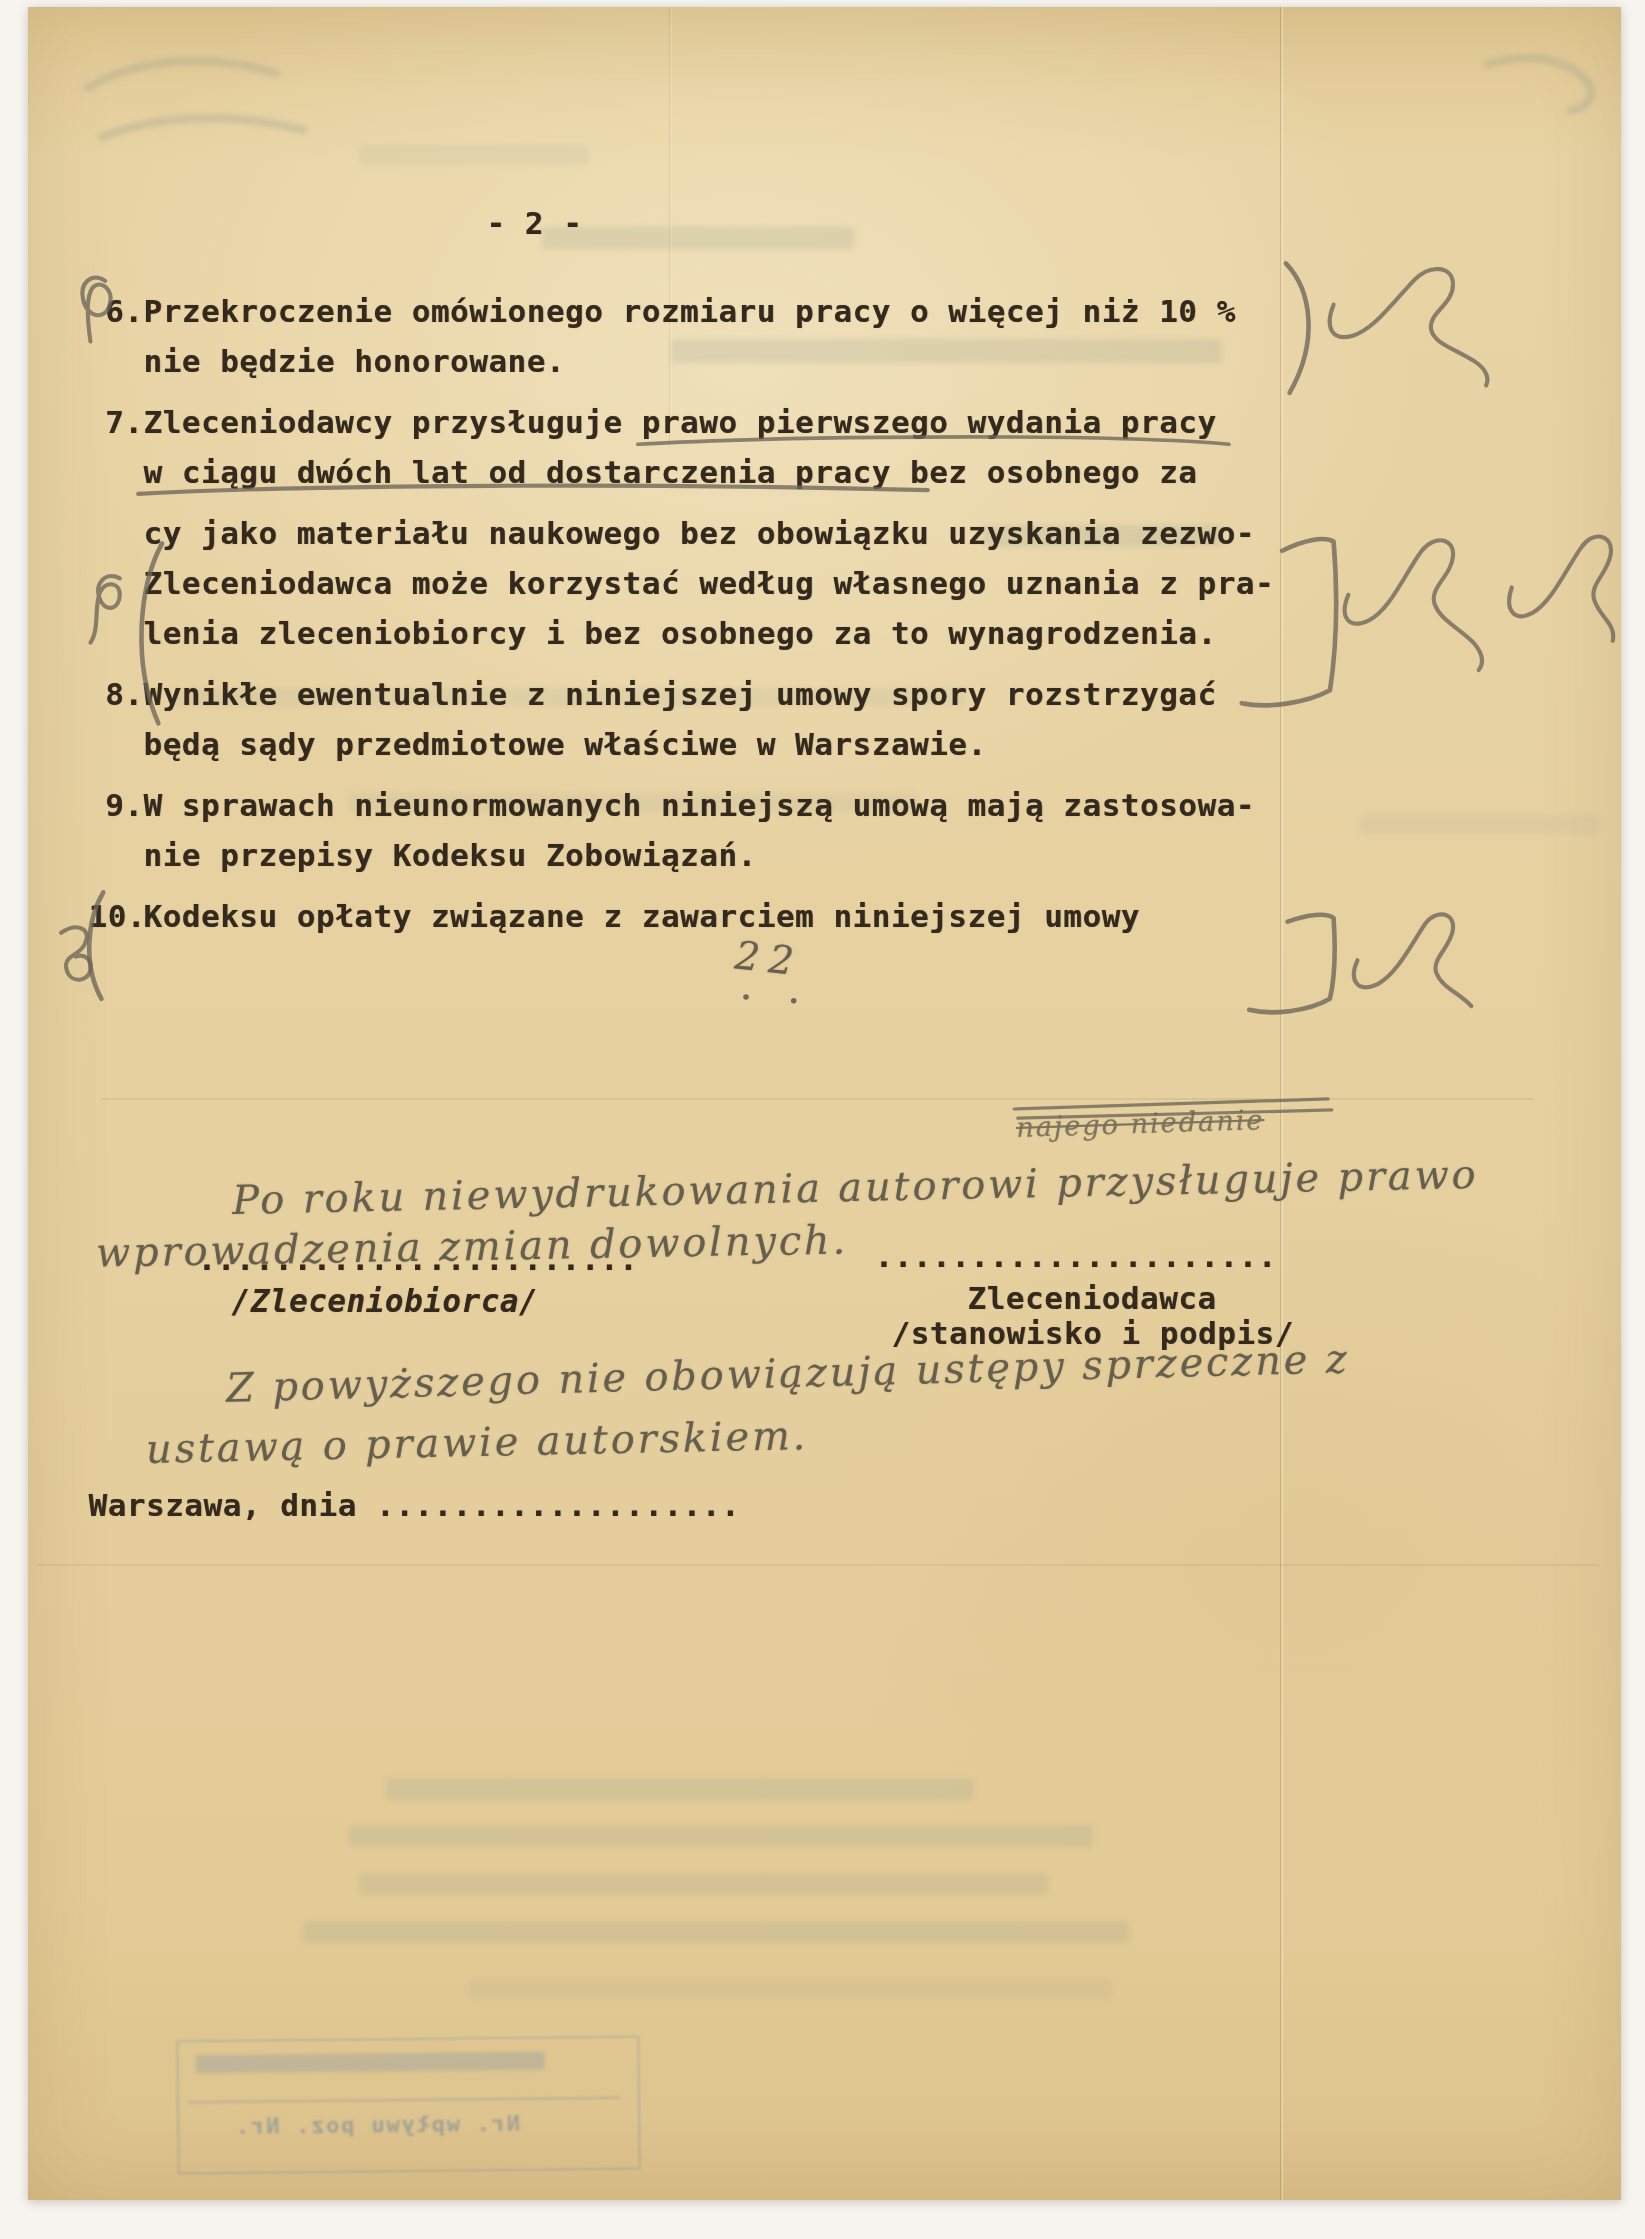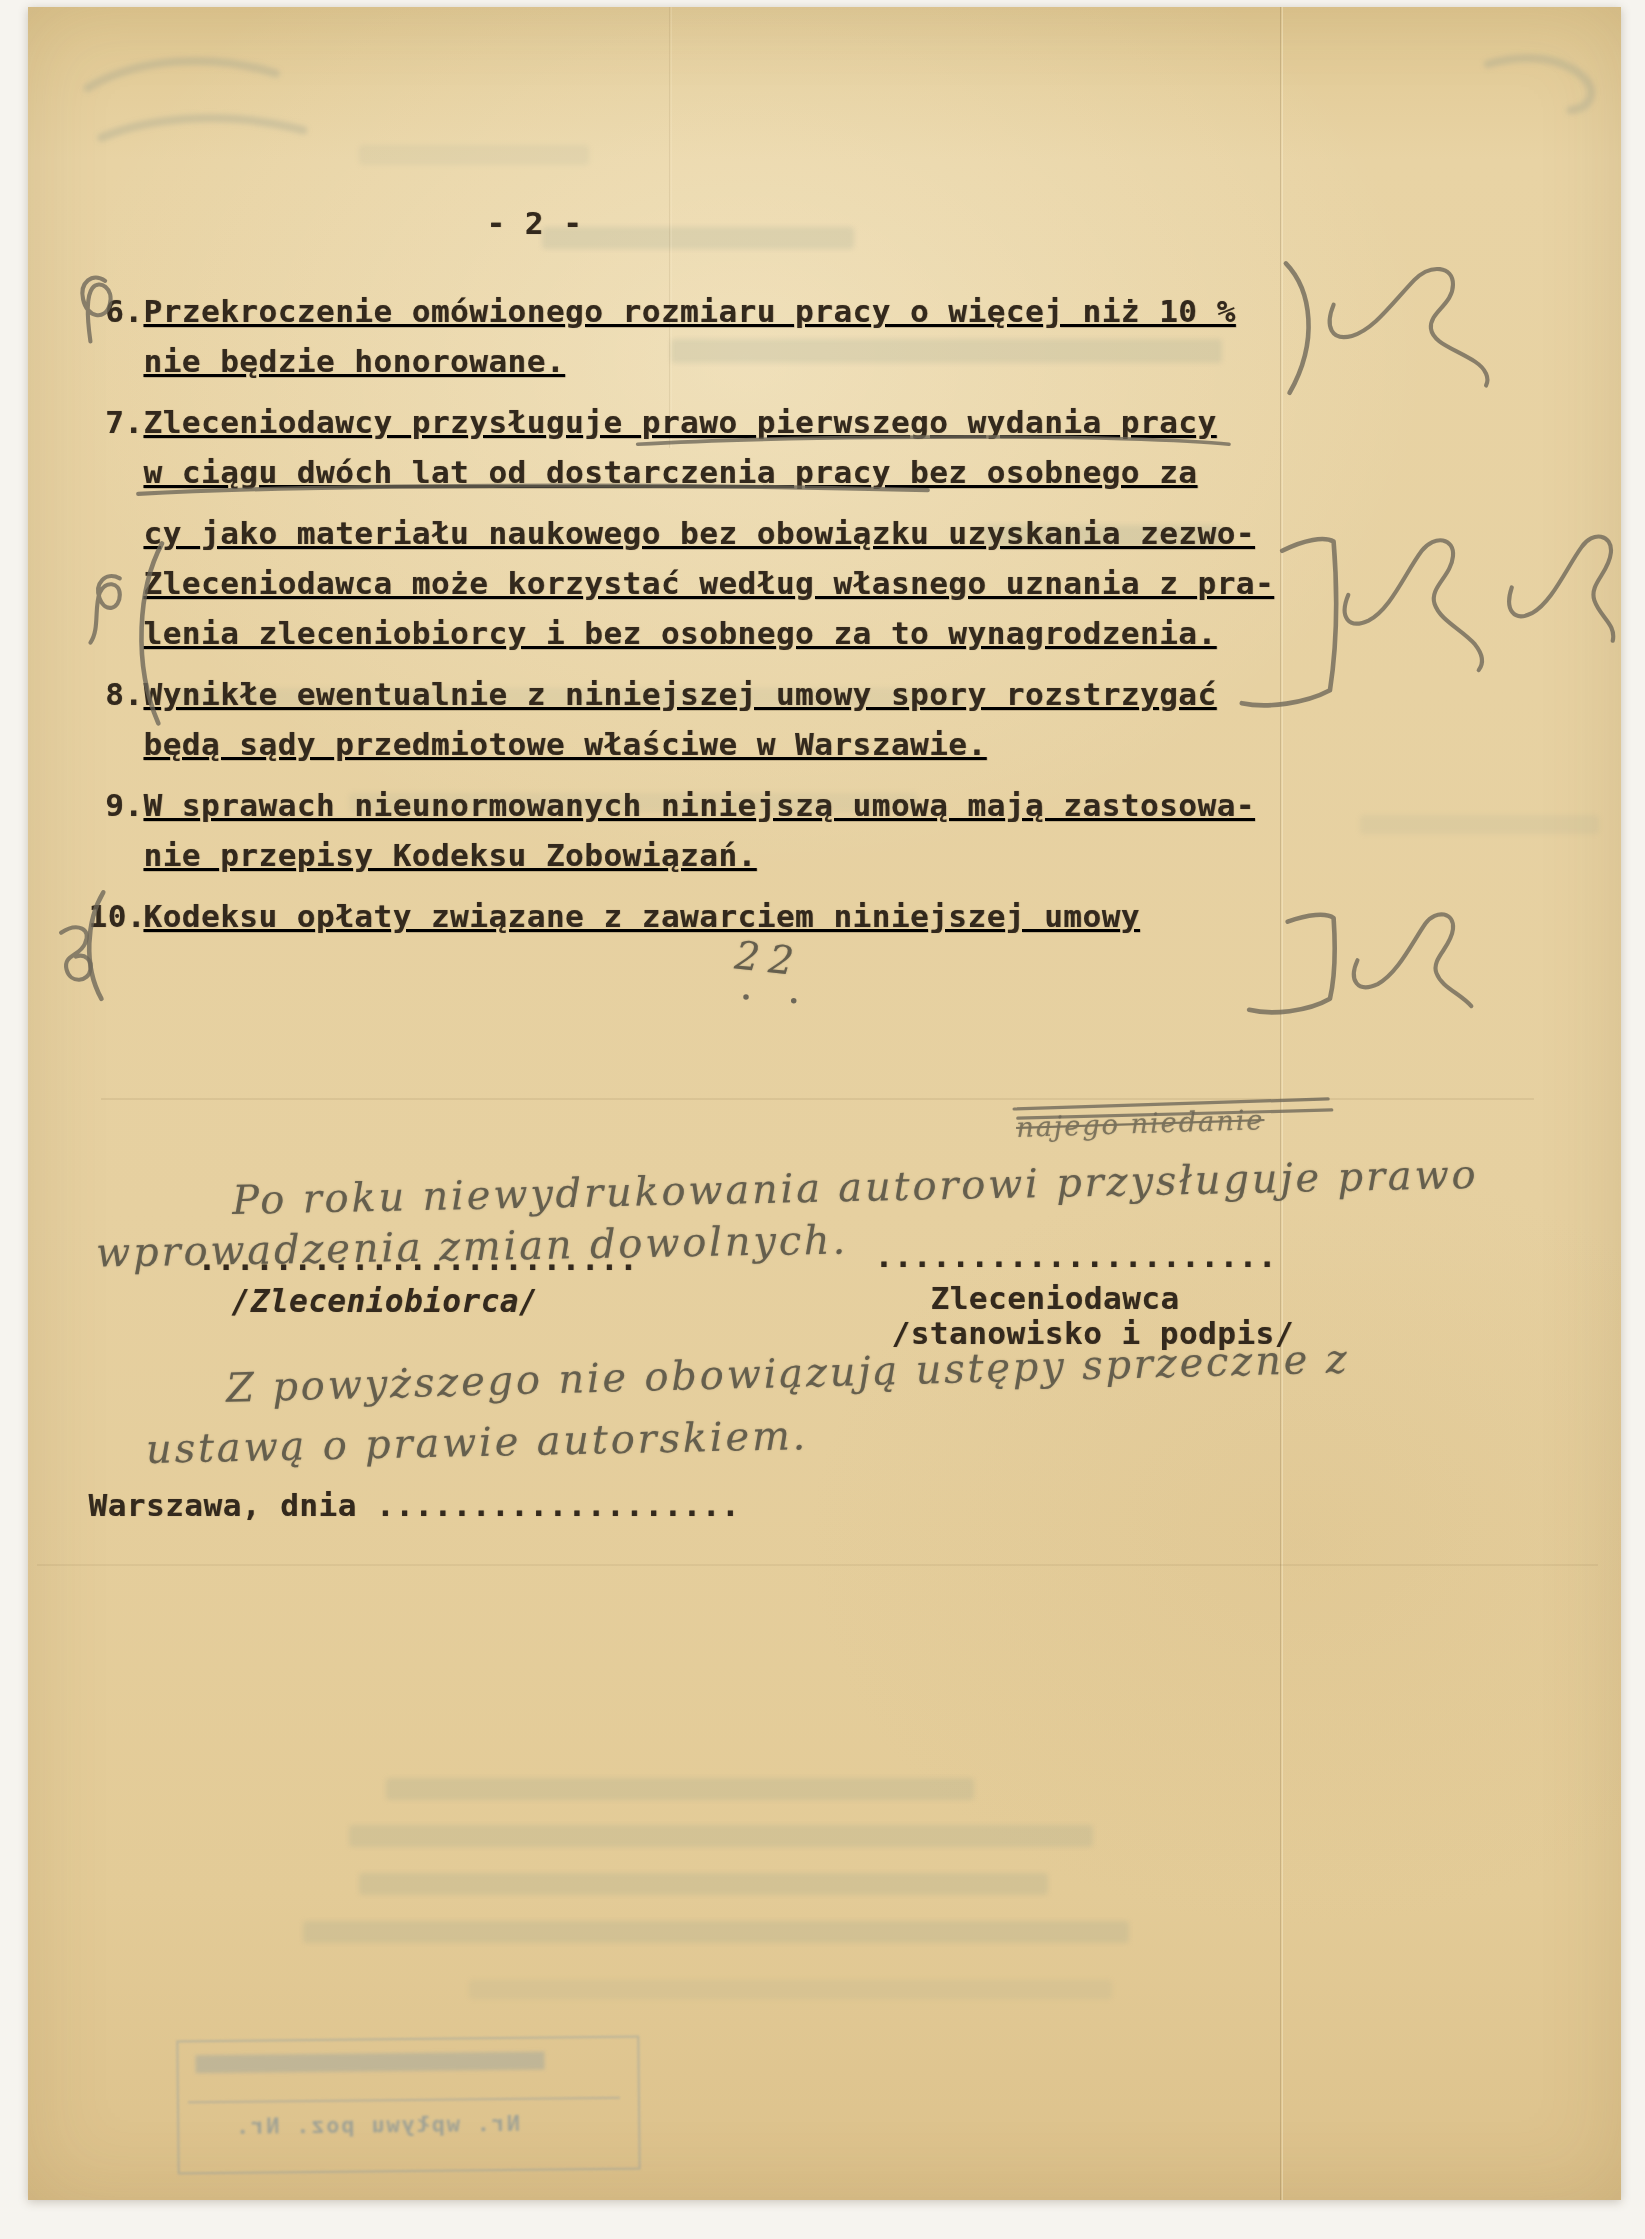--- a/index.html
+++ b/index.html
@@ -19,21 +19,21 @@
   
   .t{
     font-family:"DejaVu Sans Mono", monospace;
     font-weight:700;font-size:31px;color:#33291d;letter-spacing:0.5px;
     text-shadow:0.4px 0.4px 0.8px rgba(60,45,25,.55);
     white-space:pre;
   }
   .clauses{position:absolute;left:88px;top:287px;width:1359px;}
   .clause{display:flex;margin-bottom:11px;}
   .clause-num{width:55px;flex:none;text-align:right;line-height:50px;}
-  .clause-body{flex:none;text-decoration:underline;}
+  .clause-body{flex:none;}
   .clause-line{line-height:50px;height:50px;}
   .page-number{position:absolute;left:459px;top:198px;}
   .abs{position:absolute;}
   
   .hw{
     position:absolute;
     font-family:"DejaVu Serif", serif;font-style:italic;
     color:rgba(96,90,74,.92);
     text-shadow:0 0 1.4px rgba(96,90,74,.5);
     white-space:pre;
@@ -144,21 +144,21 @@
   <div class="hw hw-big" style="left:68px;top:1216px;transform:rotate(-1deg);">wprowadzenia zmian dowolnych.</div>
 
   <div class="hw" style="left:707px;top:929px;font-size:39px;letter-spacing:9.2px;transform:rotate(6deg);">22</div>
 
   <div class="hw hw-big" style="left:198px;top:1343px;transform:rotate(-1.5deg);">Z powyższego nie obowiązują ustępy sprzeczne z</div>
   <div class="hw hw-big" style="left:118px;top:1412px;transform:rotate(-1.2deg);">ustawą o prawie autorskiem.</div>
 
   <div class="t abs" style="left:170px;top:1234px;">.......................</div>
   <div class="t abs" style="left:204px;top:1276px;font-style:italic;">/Zleceniobiorca/</div>
   <div class="t abs" style="left:847px;top:1231px;">.....................</div>
-  <div class="t abs" style="left:903px;top:1273px;">Zleceniodawca</div>
+  <div class="t abs" style="left:940px;top:1273px;">Zleceniodawca</div>
   <div class="t abs" style="left:864px;top:1308px;">/stanowisko i podpis/</div>
 
   <div class="t abs" style="left:61px;top:1480px;"><span>Warszawa, dnia </span><span>...................</span></div>
 
   <div class="stamp">
     <div class="stamp-bar"></div>
     <div class="stamp-line"></div>
     <span class="stamp-text">Nr. wpływu poz. Nr.</span>
   </div>
 

